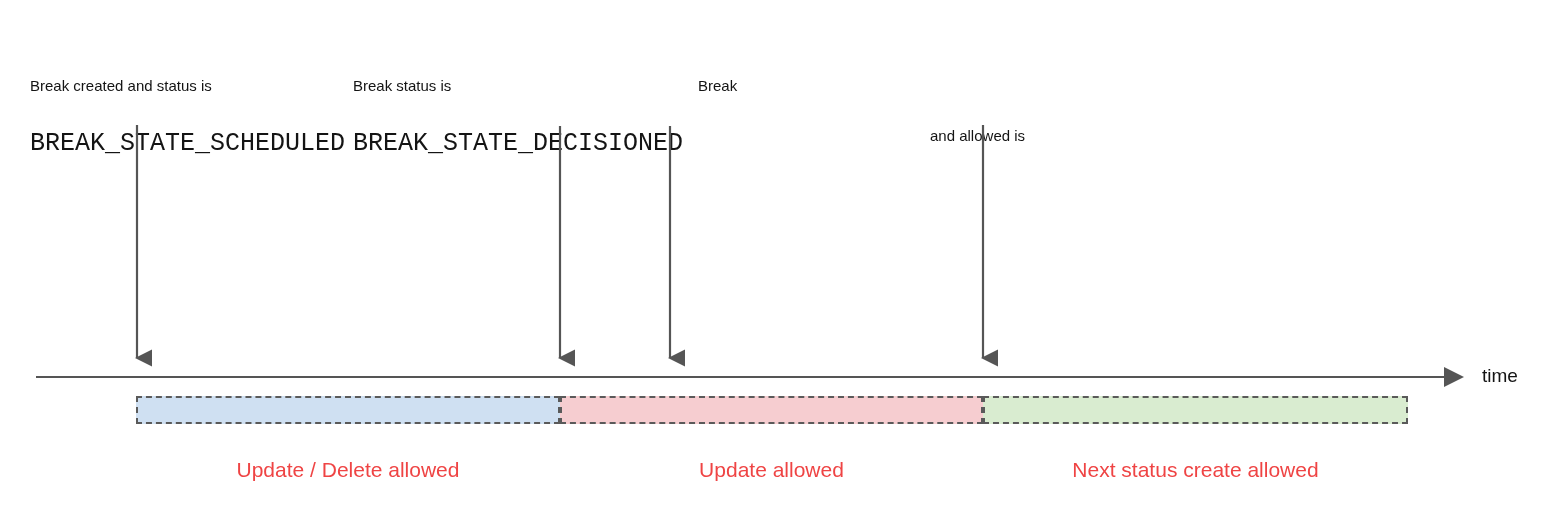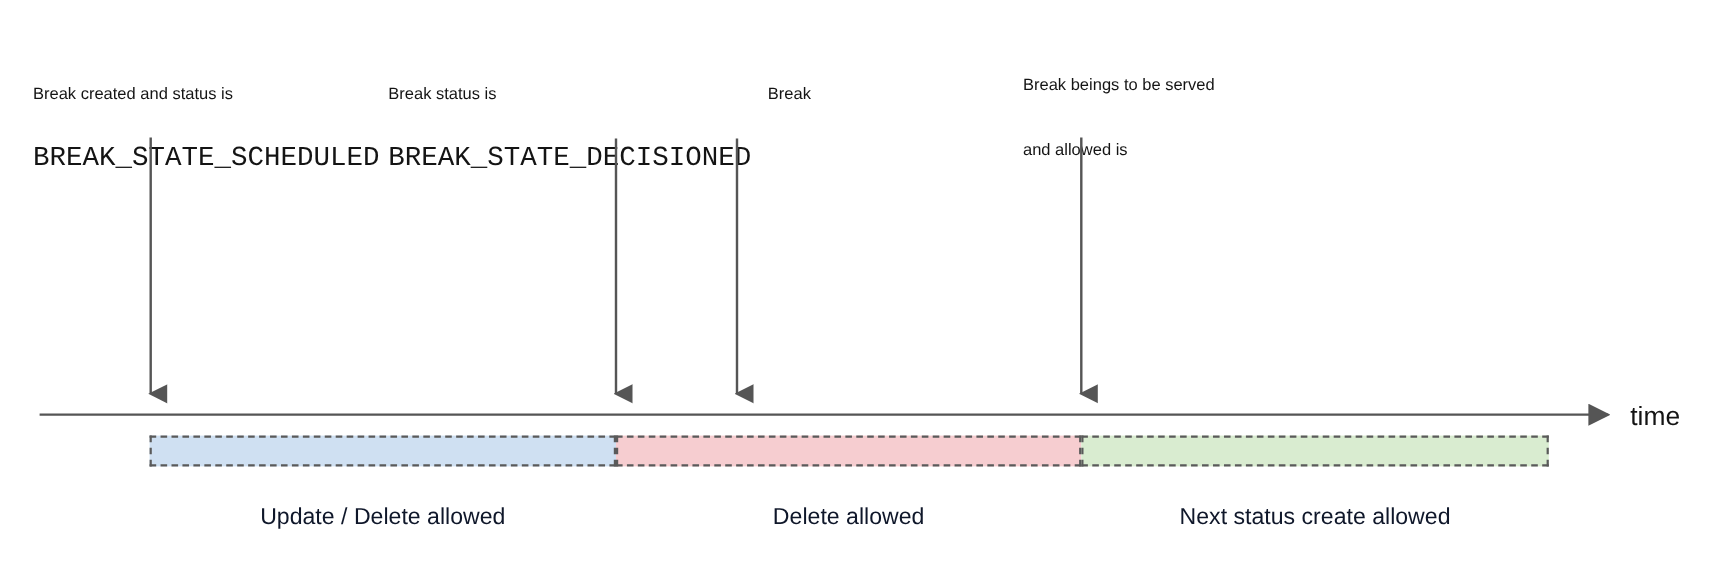--- a/index.html
+++ b/index.html
@@ -52,21 +52,21 @@
   #axis-svg {
     position: absolute;
     left: 0;
     top: 0;
   }
   #time-label {
     position: absolute;
     left: 1482px;
     top: 365px;
     font-family: "Liberation Sans", sans-serif;
-    font-size: 24px;
+    font-size: 19px;
     color: #141414;
   }
 
   
   .segment {
     position: absolute;
     top: 396px;
     height: 28px;
     border: 2px dashed #5a5a5a;
     box-sizing: border-box;
@@ -75,21 +75,21 @@
   #seg-1 { left: 560px; width: 423px; }
   #seg-2 { left: 983px; width: 425px; }
 
   
   .segment-caption {
     position: absolute;
     top: 458px;
     text-align: center;
     font-family: "Liberation Sans", sans-serif;
     font-size: 21px;
-    color: #0f172a;
+    color: #ef4444;
     white-space: nowrap;
   }
   #cap-0 { left: 136px; width: 424px; }
   #cap-1 { left: 560px; width: 423px; }
   #cap-2 { left: 983px; width: 425px; }
 </style>
 </head>
 <body>
 
 <div id="canvas">
@@ -102,21 +102,21 @@
   <div class="annotation" id="ann-1">
     <span class="sans">Break status is</span><br>
     <span class="mono">BREAK_STATE_DECISIONED</span>
   </div>
 
   <div class="annotation" id="ann-2">
     <span class="sans">Break</span><br>
   </div>
 
   <div class="annotation" id="ann-3">
-    <span class="sans">Break beings to be served</span><br>
+    <br>
     <span class="sans">and allowed is</span><br>
   </div>
 
   <svg class="v-arrow" id="arrow-0" style="left:122px; top:118px;" width="30" height="258">
     <defs>
       <marker id="vhead0" markerWidth="9" markerHeight="9" refX="4.5" refY="8" orient="auto">
         <path d="M0,0 L9,0 L4.5,9 Z" fill="#555555"></path>
       </marker>
     </defs>
     <line x1="15" y1="7" x2="15" y2="240" stroke="#555555" stroke-width="2.2" marker-end="url(#vhead0)"></line>
@@ -158,16 +158,16 @@
     <line x1="36" y1="377" x2="1462" y2="377" stroke="#555555" stroke-width="2" marker-end="url(#axishead)"></line>
   </svg>
 
   <div id="time-label">time</div>
 
   <div class="segment" id="seg-0" style="background:#cfe0f2;"></div>
   <div class="segment" id="seg-1" style="background:#f6cdd0;"></div>
   <div class="segment" id="seg-2" style="background:#d9ecd0;"></div>
 
   <div class="segment-caption" id="cap-0">Update / Delete allowed</div>
-  <div class="segment-caption" id="cap-1">Delete allowed</div>
+  <div class="segment-caption" id="cap-1">Update allowed</div>
   <div class="segment-caption" id="cap-2">Next status create allowed</div>
 
 </div>
 
 </body></html>

